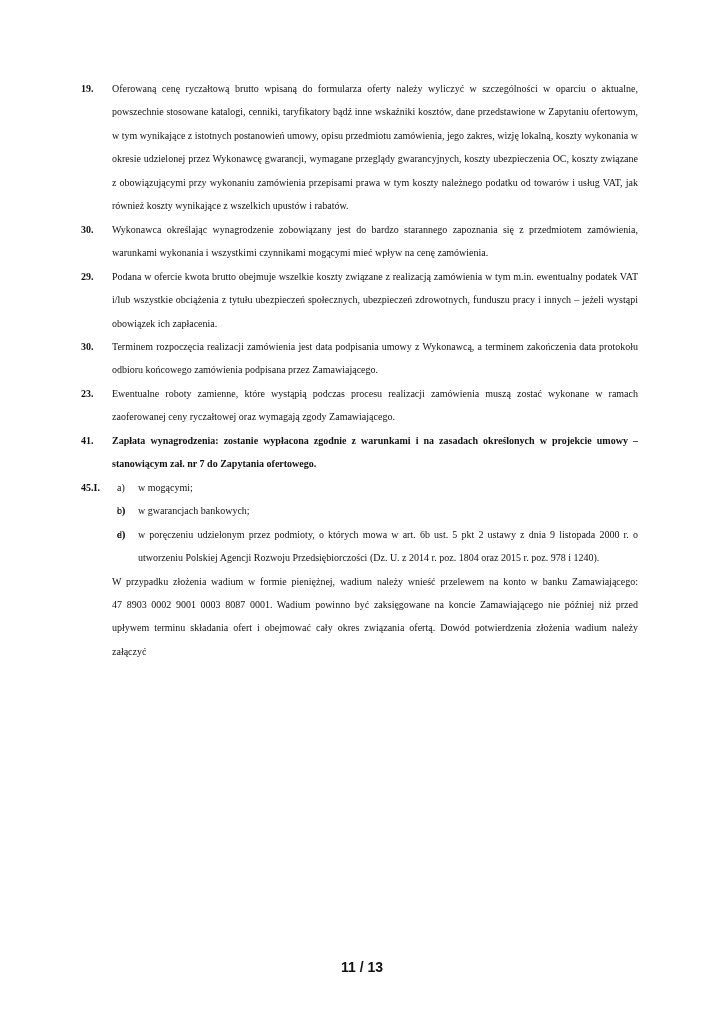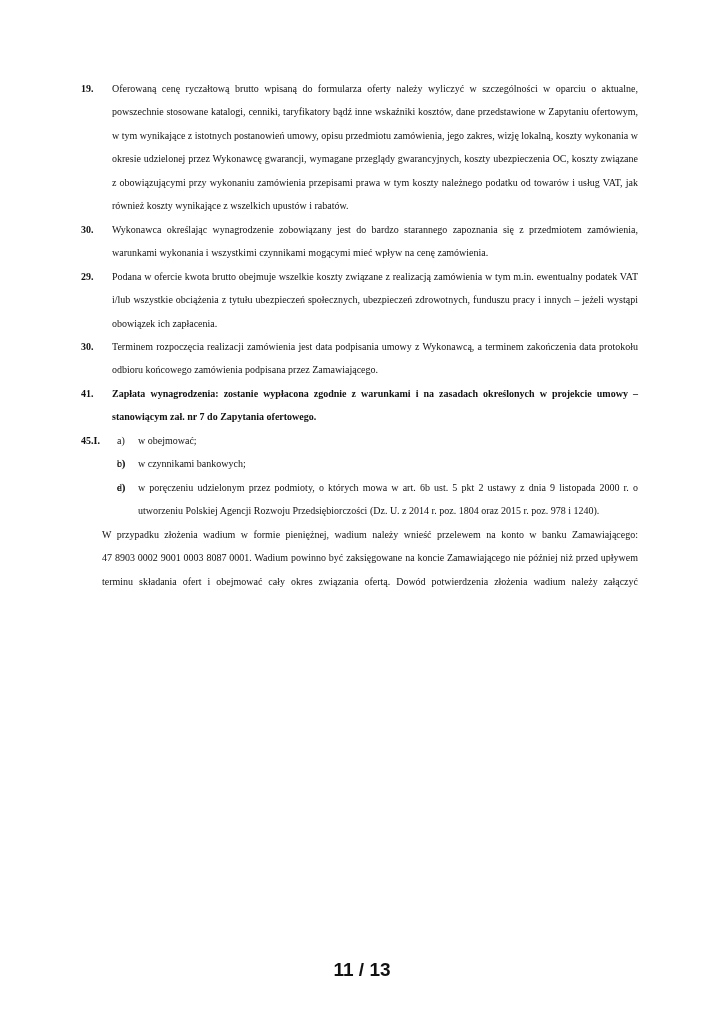--- a/index.html
+++ b/index.html
@@ -38,33 +38,33 @@
   .sub {
     position: relative;
     padding-left: 57px;
   }
   .sub .letter {
     position: absolute;
     left: 36px;
     top: 0;
   }
   .closing {
-    margin-left: 21px;
+    margin-left: 31px;
     text-align: justify;
     text-align-last: justify;
   }
   .footer {
     position: absolute;
     top: 959px;
     left: 0;
     width: 724px;
     text-align: center;
     font-family: "Liberation Sans", sans-serif;
     font-weight: bold;
-    font-size: 19px;
+    font-size: 14px;
     color: #111111;
   }
 </style>
 </head>
 <body>
 
 <div class="page">
   <div class="content">
 
     <div class="item">
@@ -80,42 +80,46 @@
     <div class="item">
       <span class="num">29.</span>
       <span class="body">Podana w ofercie kwota brutto obejmuje wszelkie koszty związane z realizacją zamówienia w tym m.in. ewentualny podatek VAT i/lub wszystkie obciążenia z tytułu ubezpieczeń społecznych, ubezpieczeń zdrowotnych, funduszu pracy i innych – jeżeli wystąpi obowiązek ich zapłacenia.</span>
     </div>
 
     <div class="item">
       <span class="num">30.</span>
       <span class="body">Terminem rozpoczęcia realizacji zamówienia jest data podpisania umowy z Wykonawcą, a terminem zakończenia data protokołu odbioru końcowego zamówienia podpisana przez Zamawiającego.</span>
     </div>
 
+    <div class="item">
+      <span class="num">23.</span>
+      <span class="body">Ewentualne roboty zamienne, które wystąpią podczas procesu realizacji zamówienia muszą zostać wykonane w ramach zaoferowanej ceny ryczałtowej oraz wymagają zgody Zamawiającego.</span>
+    </div>
 
     <div class="item bold-item">
       <span class="num">41.</span>
       <span class="body">Zapłata wynagrodzenia: zostanie wypłacona zgodnie z warunkami i na zasadach określonych w projekcie umowy – stanowiącym zał. nr 7 do Zapytania ofertowego.</span>
     </div>
 
     <div class="item">
       <span class="num">45.I.</span>
     </div>
 
     <div class="sub">
       <span class="letter">a)</span>
-      <span class="body">w obejmować;</span>
+      <span class="body">w mogącymi;</span>
     </div>
 
     <div class="sub">
       <span class="letter">b)</span>
     </div>
 
     <div class="sub">
       <span class="letter">c)</span>
-      <span class="body">w czynnikami bankowych;</span>
+      <span class="body">w gwarancjach bankowych;</span>
     </div>
 
     <div class="sub">
       <span class="letter">d)</span>
     </div>
 
     <div class="sub">
       <span class="letter">e)</span>
       <span class="body">w poręczeniu udzielonym przez podmioty, o których mowa w art. 6b ust. 5 pkt 2 ustawy z dnia 9 listopada 2000 r. o utworzeniu Polskiej Agencji Rozwoju Przedsiębiorczości (Dz. U. z 2014 r. poz. 1804 oraz 2015 r. poz. 978 i 1240).</span>
     </div>

